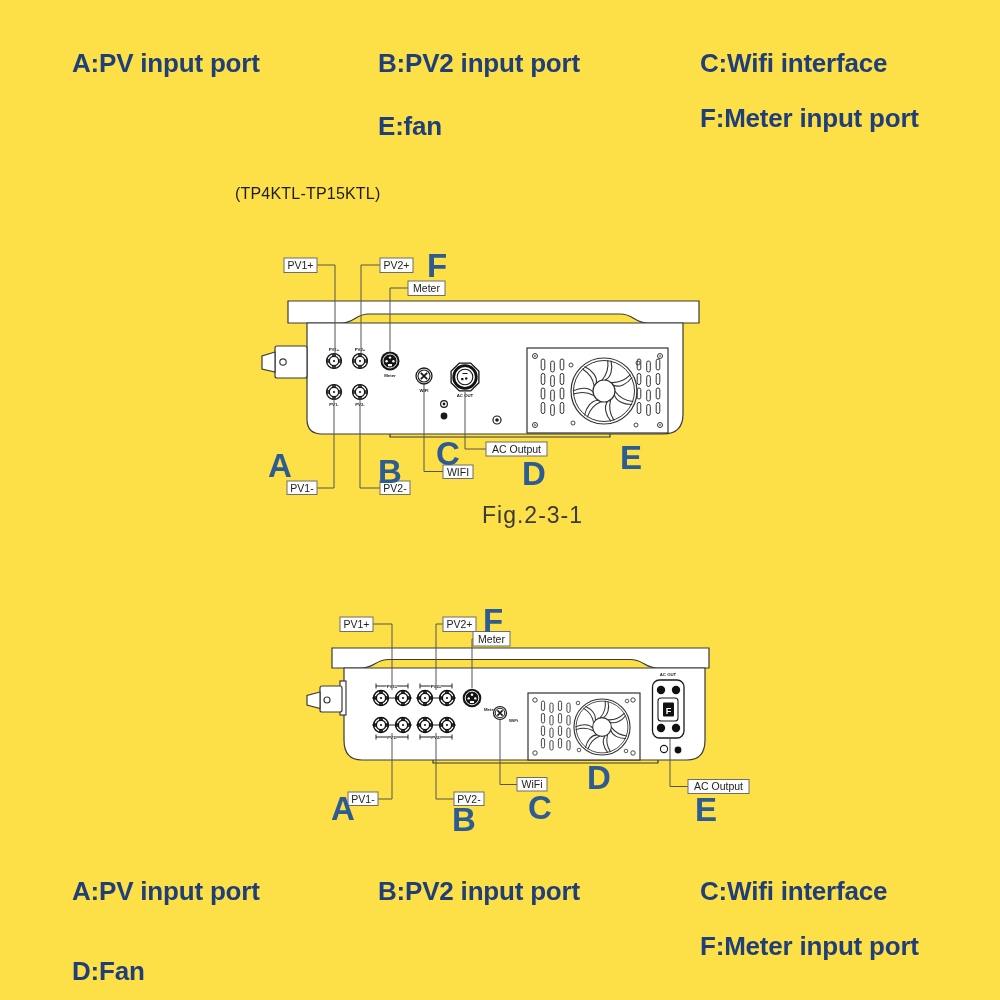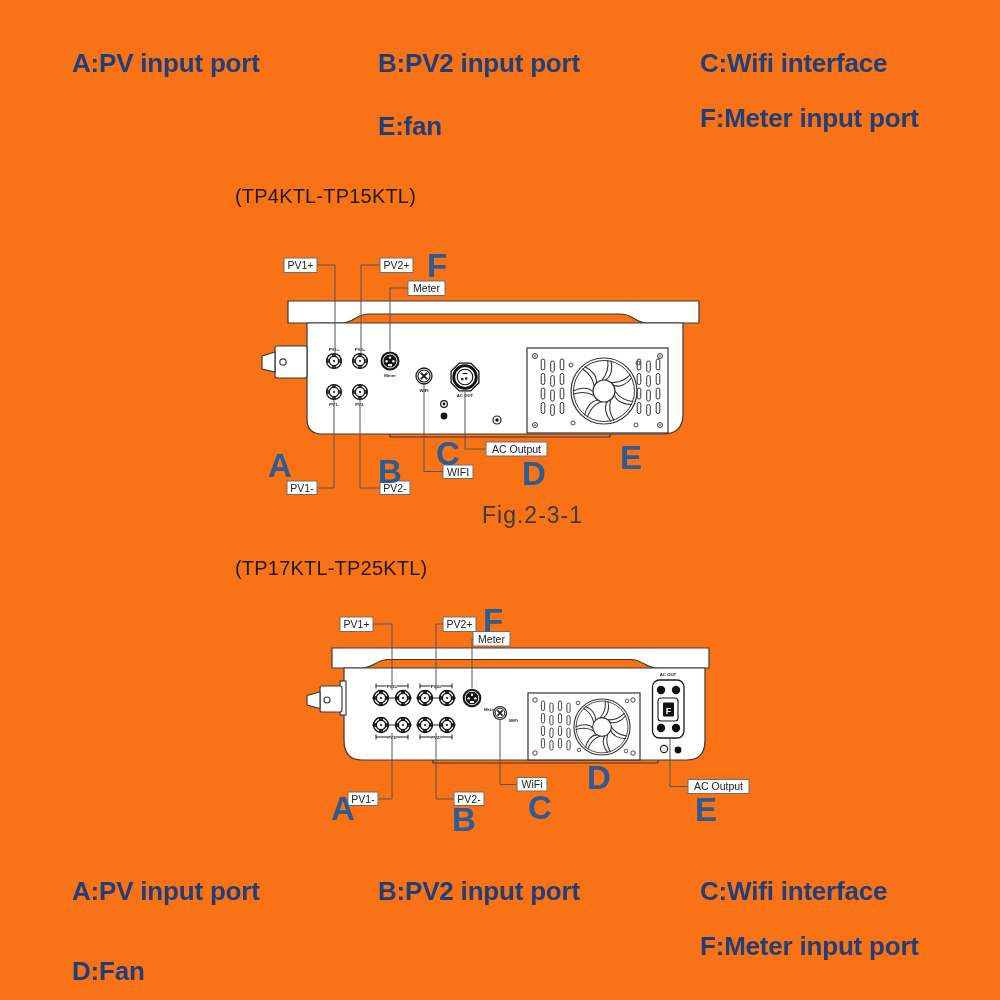--- a/index.html
+++ b/index.html
@@ -1,20 +1,20 @@
 <!DOCTYPE html>
 <html><head>
 <meta charset="utf-8">
 <style>
   html,body{margin:0;padding:0;background:#fff;}
-  .page{position:relative;width:1000px;height:1000px;background:#f97316;overflow:hidden;
+  .page{position:relative;width:1000px;height:1000px;background:#fde047;overflow:hidden;
         font-family:"Liberation Sans",sans-serif;}
   .legend-cell{position:absolute;font-size:26px;font-weight:600;color:#203e78;
                letter-spacing:-0.2px;white-space:nowrap;}
-  .diagram-title{position:absolute;font-size:20px;font-weight:500;color:#1b1b1b;
+  .diagram-title{position:absolute;font-size:16px;font-weight:500;color:#1b1b1b;
                  letter-spacing:0.2px;white-space:nowrap;}
   svg{position:absolute;overflow:visible;}
   svg text{font-family:"Liberation Sans",sans-serif;}
   .callout{font-size:33px;font-weight:600;fill:#2d5b92;}
   .boxlbl{font-size:10.5px;fill:#222;}
   .engrave{font-size:4.3px;font-weight:700;fill:#1a1a1a;}
   .halo{paint-order:stroke;stroke:#ffffff;stroke-width:0.9px;}
   .caption{font-size:23px;fill:#3a3a3a;letter-spacing:1px;}
   .lbox{fill:#fdfdfd;stroke:#6e6e6e;stroke-width:1;}
 </style>
@@ -23,21 +23,20 @@
 
 <div class="page">
 
   <div class="legend-cell" style="left:72px;top:48px">A:PV input port</div>
   <div class="legend-cell" style="left:378px;top:48px">B:PV2 input port</div>
   <div class="legend-cell" style="left:700px;top:48px">C:Wifi interface</div>
   <div class="legend-cell" style="left:378px;top:111px">E:fan</div>
   <div class="legend-cell" style="left:700px;top:103px">F:Meter input port</div>
 
   <div class="diagram-title" style="left:235px;top:185px">(TP4KTL-TP15KTL)</div>
-  <div class="diagram-title" style="left:235px;top:557px">(TP17KTL-TP25KTL)</div>
 
   <svg style="left:255px;top:245px" width="450" height="290" viewBox="255 245 450 290">
     <defs>
       <g id="pvc1">
         <circle r="7.4" fill="#fff"></circle>
           <circle r="4.7"></circle>
         <circle r="1.1" fill="#1a1a1a" stroke="none"></circle>
         <rect x="-1.1" y="-7.1" width="2.2" height="2.3" rx="0.5"></rect>
         <rect x="-1.1" y="4.8" width="2.2" height="2.3" rx="0.5"></rect>
         <rect x="-7.1" y="-1.1" width="2.3" height="2.2" rx="0.5"></rect>

